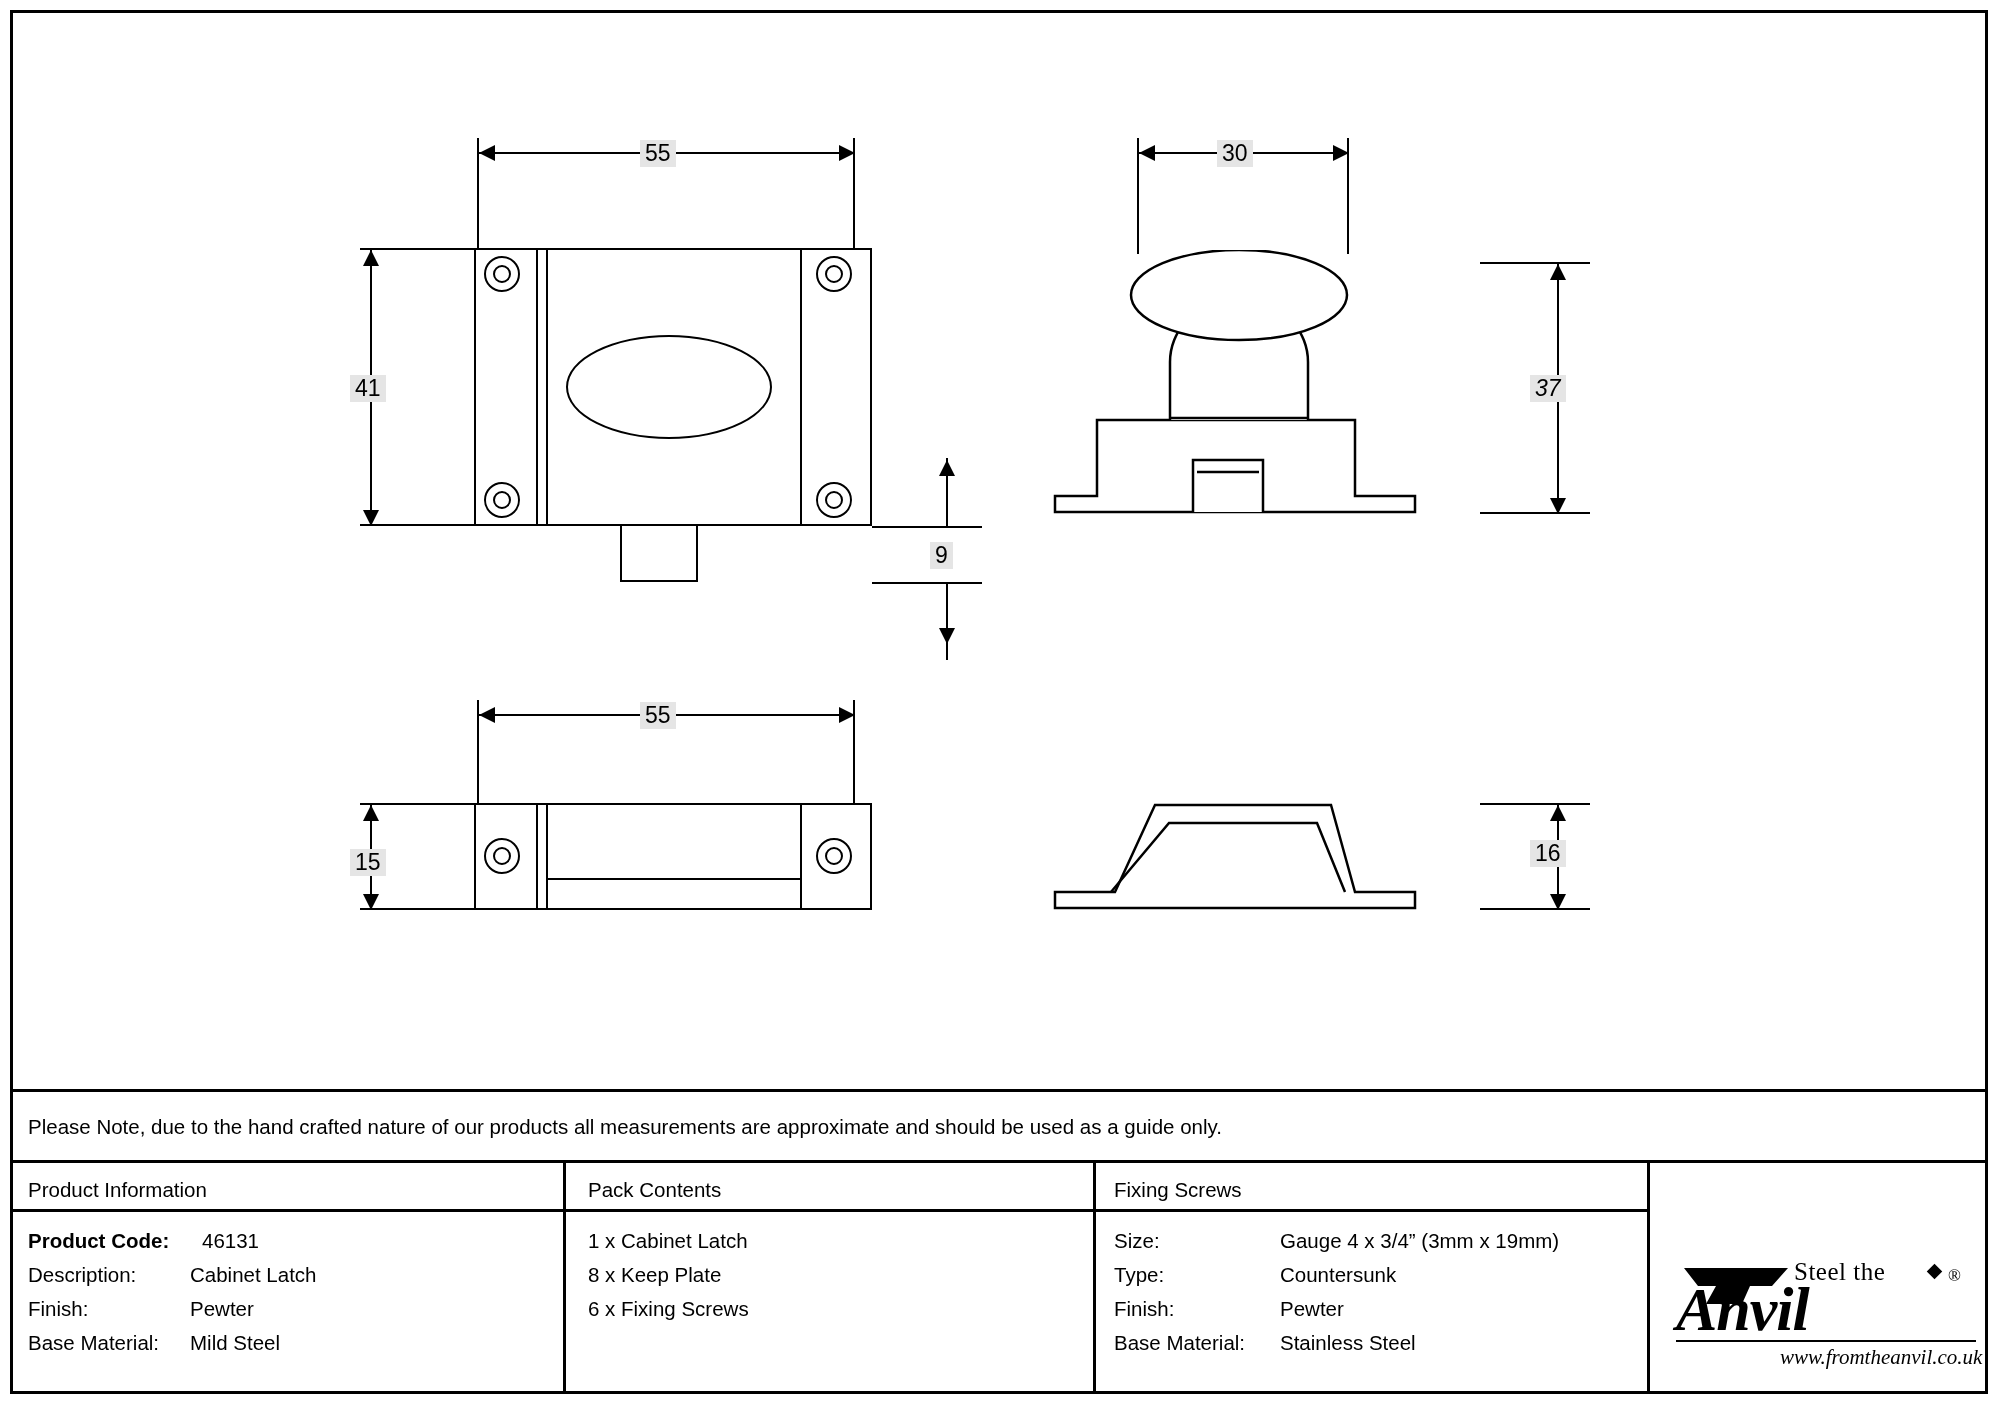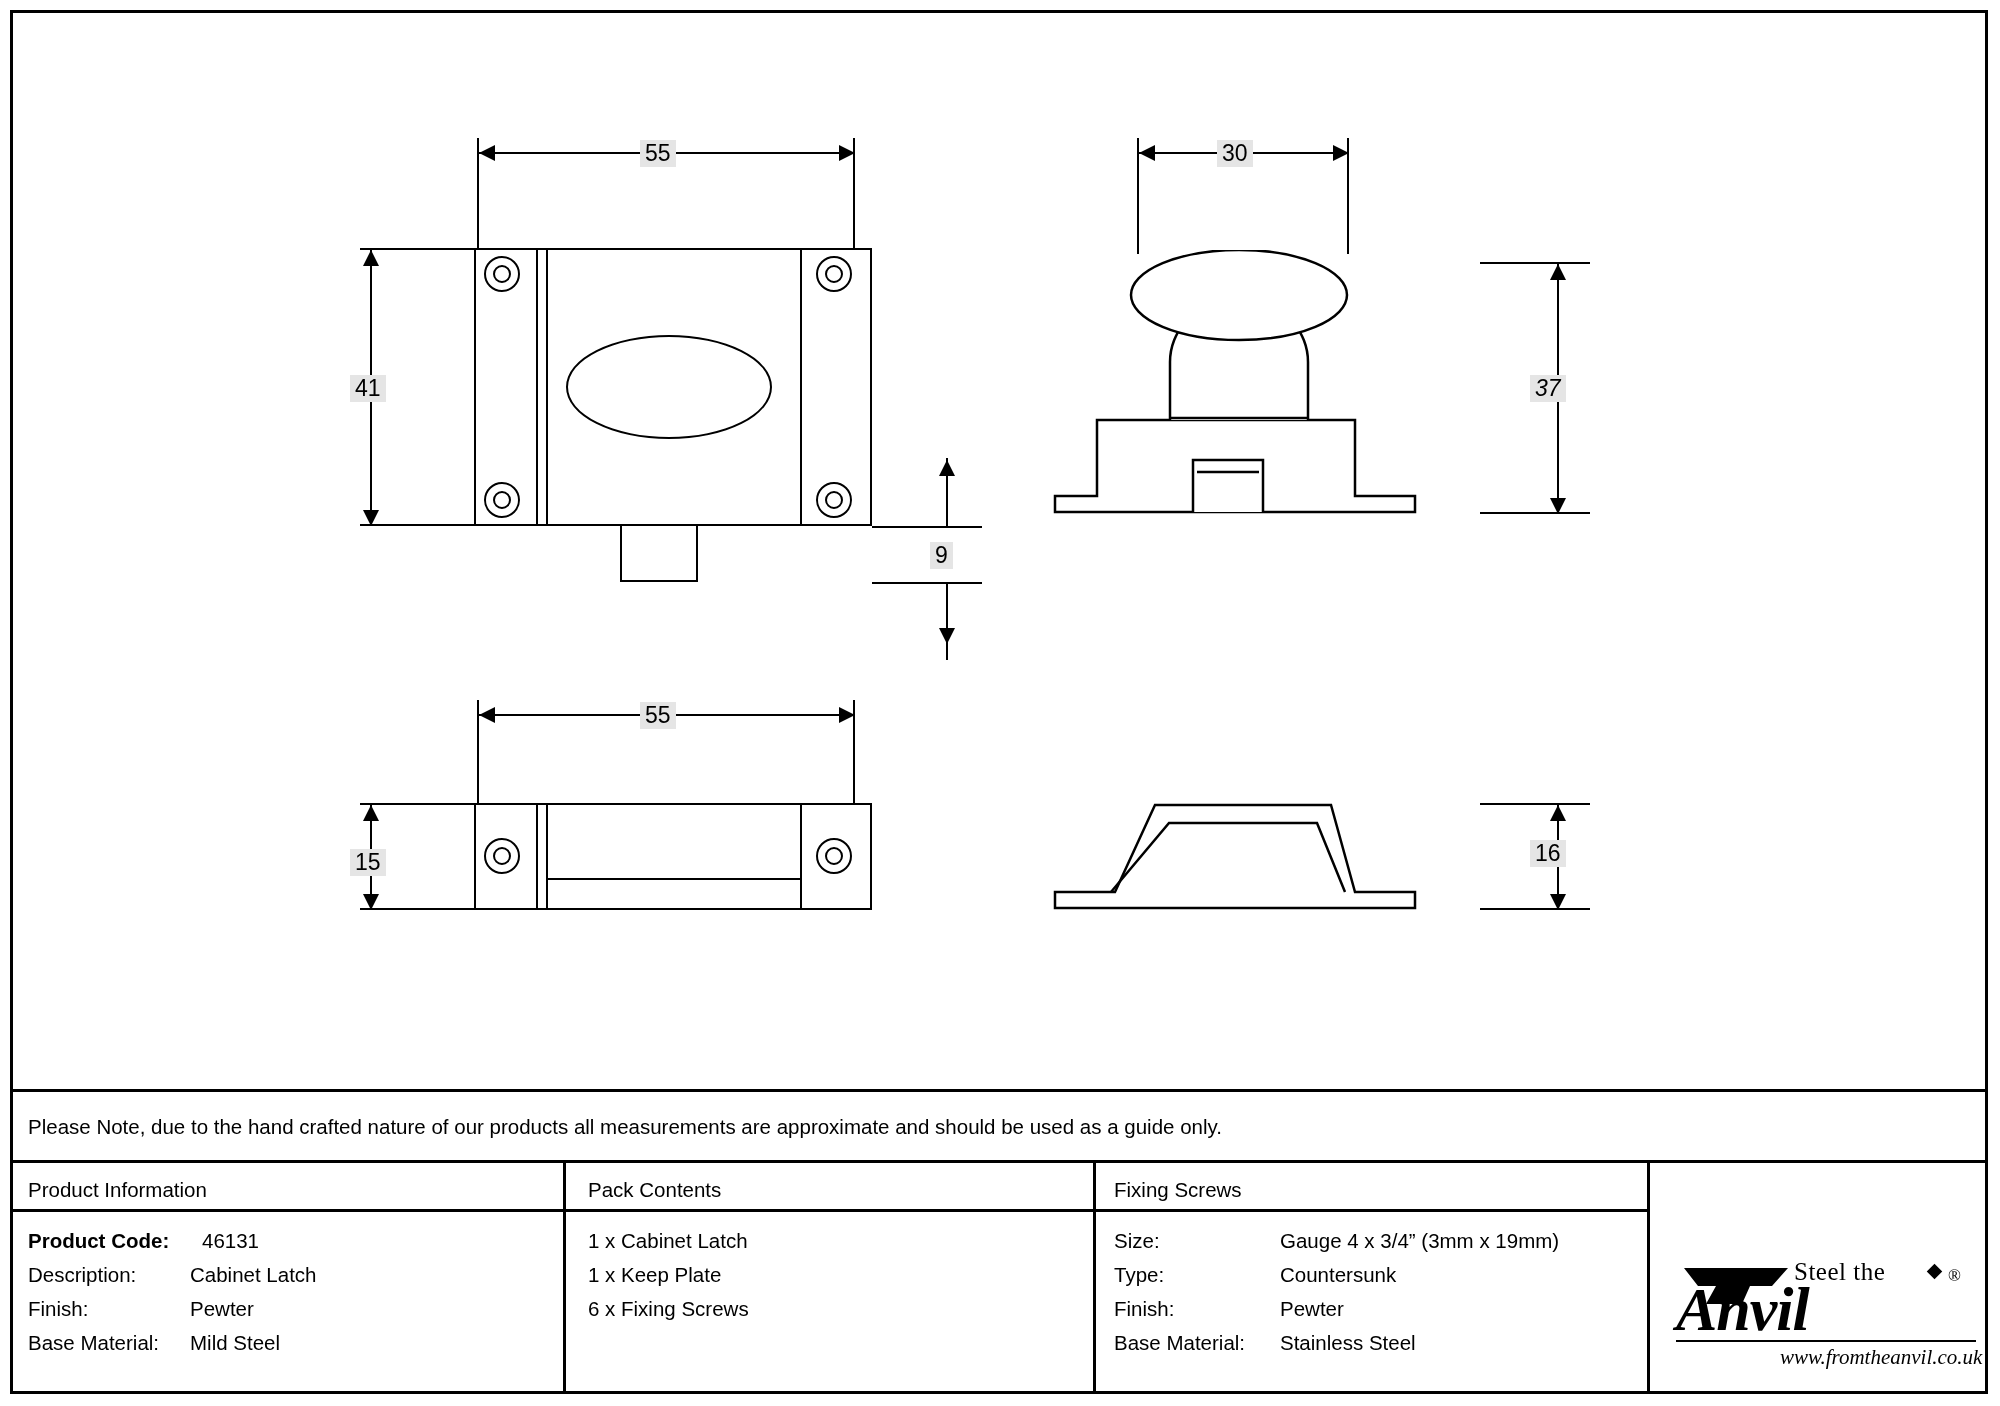--- a/index.html
+++ b/index.html
@@ -310,21 +310,21 @@
   <div class="kv" style="left:28px; top:1229px;font-weight:bold;">Product Code:</div>
   <div class="kv" style="left:190px; top:1229px;margin-left:12px;">46131</div>
   <div class="kv" style="left:28px; top:1263px;">Description:</div>
   <div class="kv" style="left:190px; top:1263px;">Cabinet Latch</div>
   <div class="kv" style="left:28px; top:1297px;">Finish:</div>
   <div class="kv" style="left:190px; top:1297px;">Pewter</div>
   <div class="kv" style="left:28px; top:1331px;">Base Material:</div>
   <div class="kv" style="left:190px; top:1331px;">Mild Steel</div>
 
   <div class="packline" style="left:588px; top:1229px;">1 x Cabinet Latch</div>
-  <div class="packline" style="left:588px; top:1263px;">1 x Keep Plate</div>
+  <div class="packline" style="left:588px; top:1263px;">8 x Keep Plate</div>
   <div class="packline" style="left:588px; top:1297px;">6 x Fixing Screws</div>
 
   <div class="kv" style="left:1114px; top:1229px;">Size:</div>
   <div class="kv" style="left:1280px; top:1229px;">Gauge 4 x 3/4” (3mm x 19mm)</div>
   <div class="kv" style="left:1114px; top:1263px;">Type:</div>
   <div class="kv" style="left:1280px; top:1263px;">Countersunk</div>
   <div class="kv" style="left:1114px; top:1297px;">Finish:</div>
   <div class="kv" style="left:1280px; top:1297px;">Pewter</div>
   <div class="kv" style="left:1114px; top:1331px;">Base Material:</div>
   <div class="kv" style="left:1280px; top:1331px;">Stainless Steel</div>

